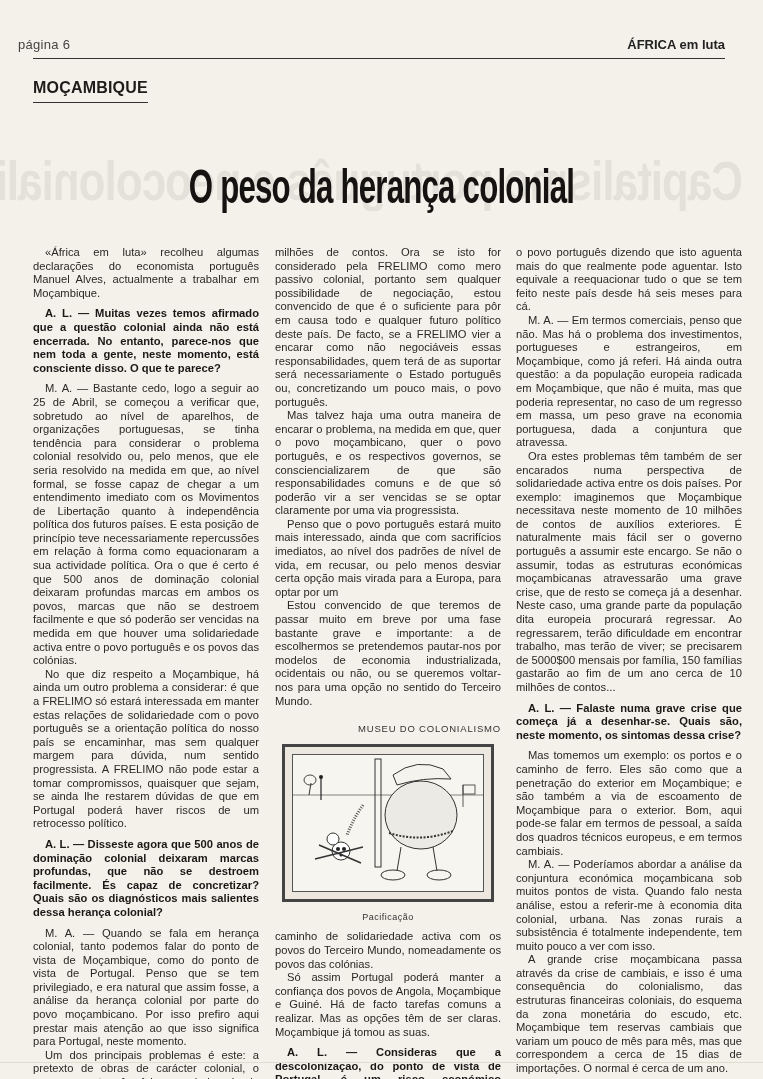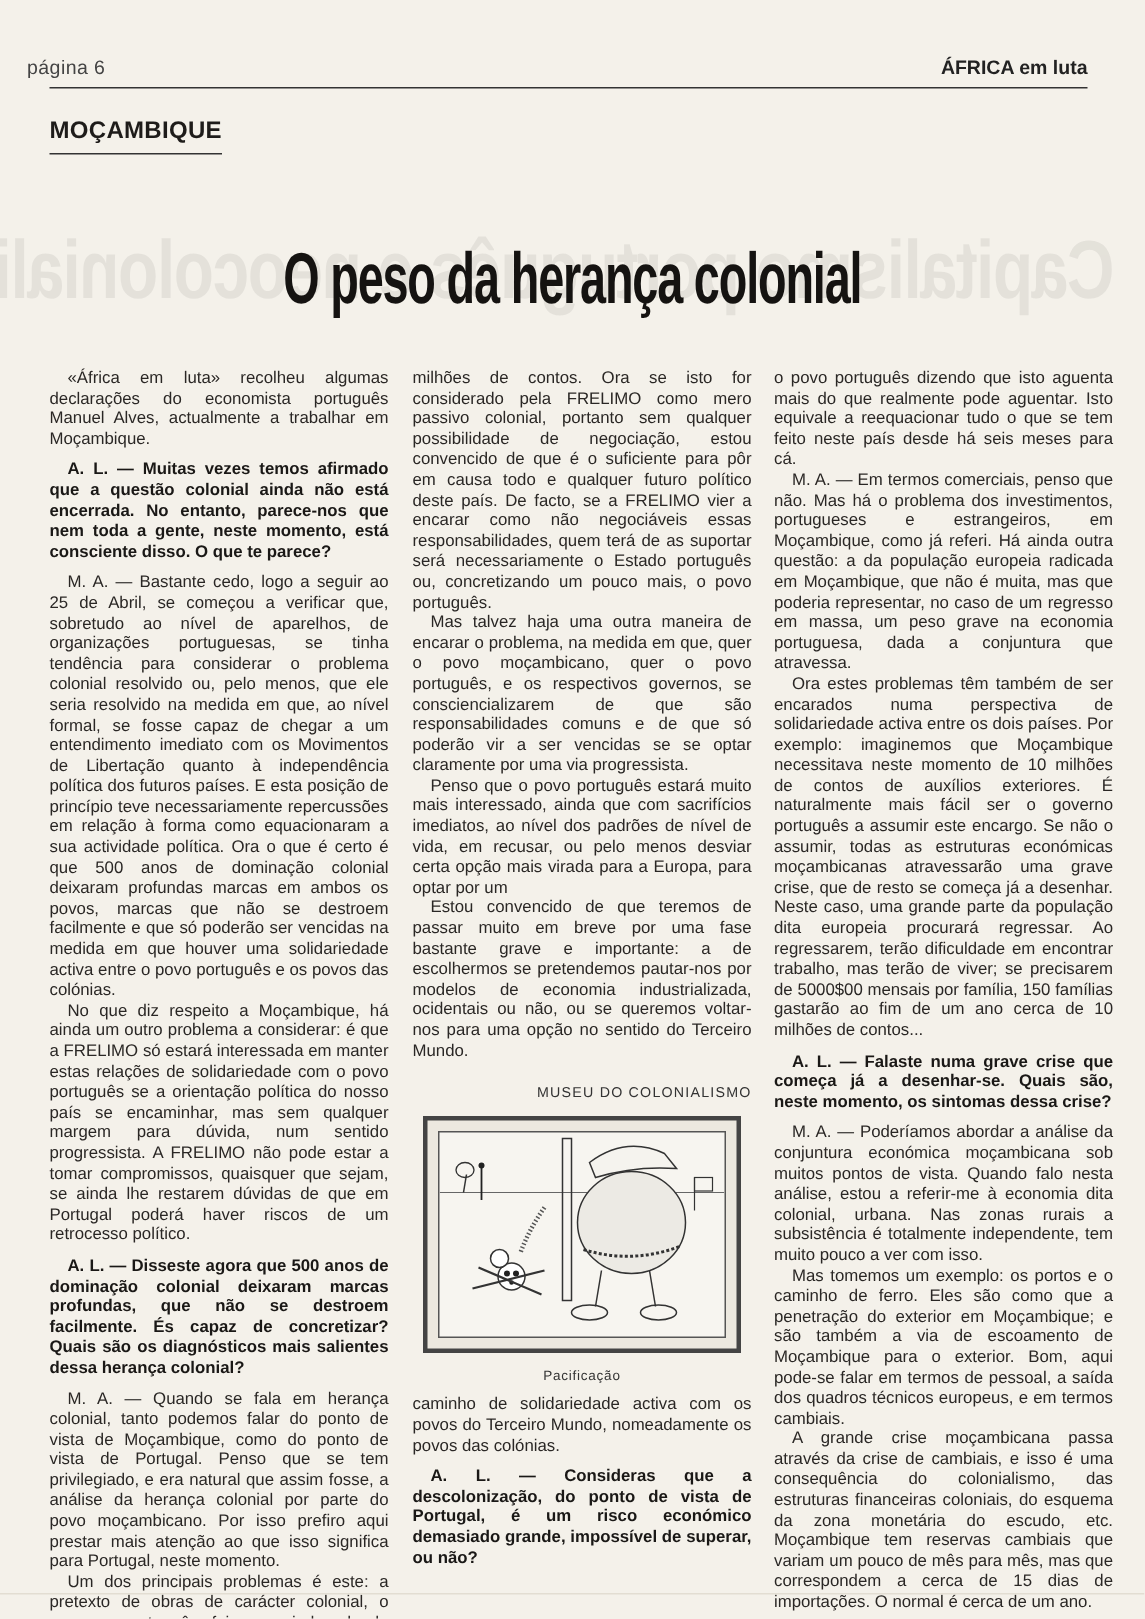--- a/index.html
+++ b/index.html
@@ -145,29 +145,30 @@
             <circle cx="48" cy="100" r="1.5" fill="#222"></circle>
             <circle cx="40" cy="84" r="6" fill="#fff" stroke="#333" stroke-width="1"></circle>
             <path d="M22 104 L70 92 M26 90 L68 108" stroke="#333" stroke-width="1.5" fill="none"></path>
           </svg>
         </div>
       </div>
       <div class="fig-caption">Pacificação</div>
     </div>
 
     <p style="text-indent:0">caminho de solidariedade activa com os povos do Terceiro Mundo, nomeadamente os povos das colónias.</p>
+    <p>Só assim Portugal poderá manter a confiança dos povos de Angola, Moçambique e Guiné. Há de facto tarefas comuns a realizar. Mas as opções têm de ser claras. Moçambique já tomou as suas.</p>
     <p class="q">A. L. — Consideras que a descolonização, do ponto de vista de Portugal, é um risco económico demasiado grande, impossível de superar, ou não?</p>
 
   </div>
 
   <div class="col col3">
     <p style="text-indent:0">o povo português dizendo que isto aguenta mais do que realmente pode aguentar. Isto equivale a reequacionar tudo o que se tem feito neste país desde há seis meses para cá.</p>
     <p>M. A. — Em termos comerciais, penso que não. Mas há o problema dos investimentos, portugueses e estrangeiros, em Moçambique, como já referi. Há ainda outra questão: a da população europeia radicada em Moçambique, que não é muita, mas que poderia representar, no caso de um regresso em massa, um peso grave na economia portuguesa, dada a conjuntura que atravessa.</p>
     <p>Ora estes problemas têm também de ser encarados numa perspectiva de solidariedade activa entre os dois países. Por exemplo: imaginemos que Moçambique necessitava neste momento de 10 milhões de contos de auxílios exteriores. É naturalmente mais fácil ser o governo português a assumir este encargo. Se não o assumir, todas as estruturas económicas moçambicanas atravessarão uma grave crise, que de resto se começa já a desenhar. Neste caso, uma grande parte da população dita europeia procurará regressar. Ao regressarem, terão dificuldade em encontrar trabalho, mas terão de viver; se precisarem de 5000$00 mensais por família, 150 famílias gastarão ao fim de um ano cerca de 10 milhões de contos...</p>
     <p class="q">A. L. — Falaste numa grave crise que começa já a desenhar-se. Quais são, neste momento, os sintomas dessa crise?</p>
+    <p>Mas tomemos um exemplo: os portos e o caminho de ferro. Eles são como que a penetração do exterior em Moçambique; e são também a via de escoamento de Moçambique para o exterior. Bom, aqui pode-se falar em termos de pessoal, a saída dos quadros técnicos europeus, e em termos cambiais.</p>
     <p>M. A. — Poderíamos abordar a análise da conjuntura económica moçambicana sob muitos pontos de vista. Quando falo nesta análise, estou a referir-me à economia dita colonial, urbana. Nas zonas rurais a subsistência é totalmente independente, tem muito pouco a ver com isso.</p>
-    <p>Mas tomemos um exemplo: os portos e o caminho de ferro. Eles são como que a penetração do exterior em Moçambique; e são também a via de escoamento de Moçambique para o exterior. Bom, aqui pode-se falar em termos de pessoal, a saída dos quadros técnicos europeus, e em termos cambiais.</p>
     <p>A grande crise moçambicana passa através da crise de cambiais, e isso é uma consequência do colonialismo, das estruturas financeiras coloniais, do esquema da zona monetária do escudo, etc. Moçambique tem reservas cambiais que variam um pouco de mês para mês, mas que correspondem a cerca de 15 dias de importações. O normal é cerca de um ano.</p>
 
   </div>
 
   <div class="fold-line"></div>
 </div>
 
 </body></html>

